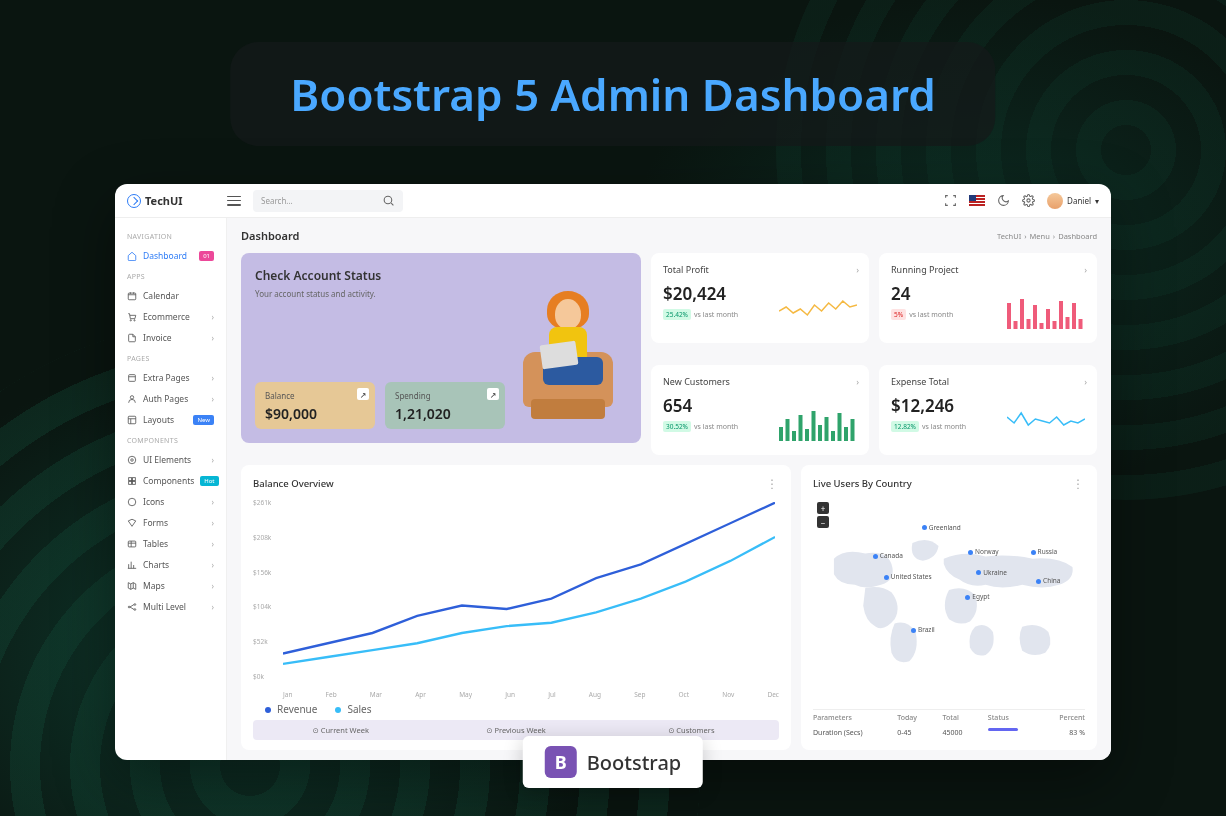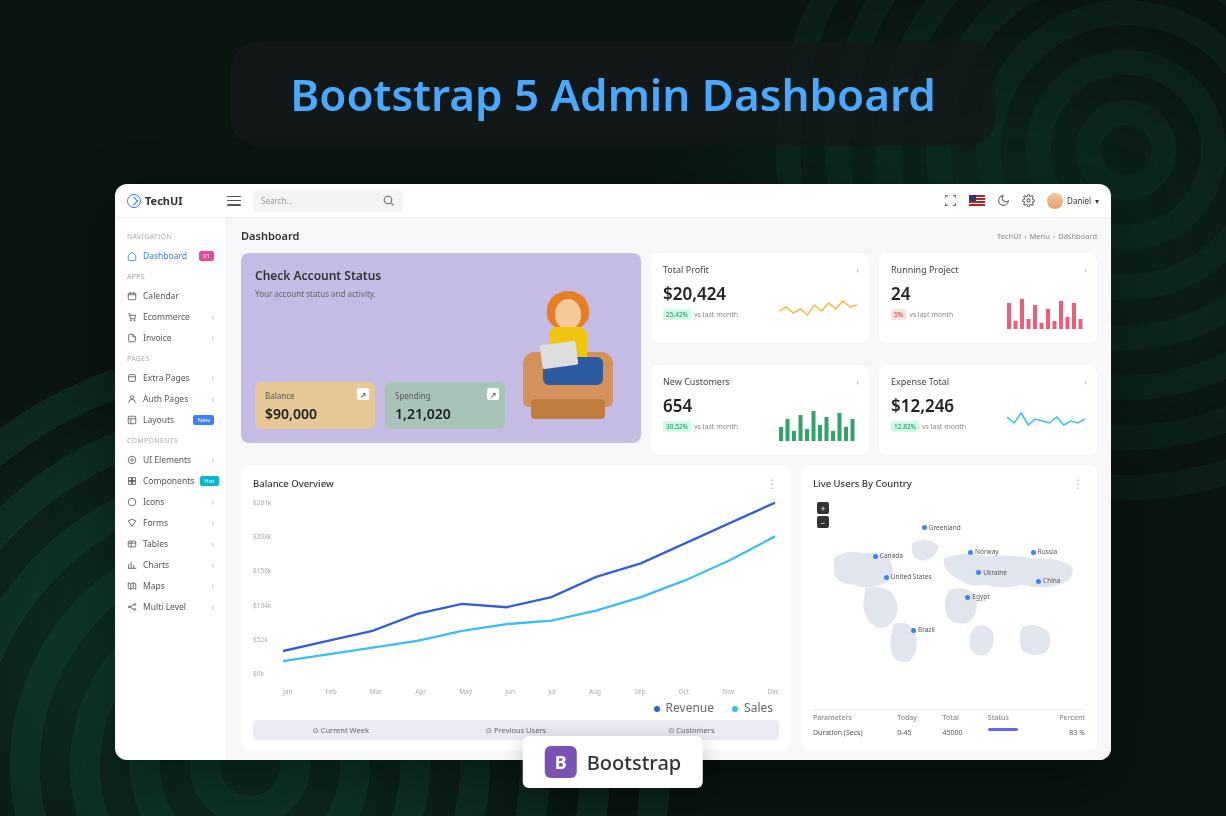--- a/index.html
+++ b/index.html
@@ -67,21 +67,21 @@
 .spark{position:absolute;right:12px;bottom:14px;width:78px;height:40px}
 .row2{display:flex;gap:10px;flex:1;min-height:0}
 .panel{background:#fff;border-radius:8px;padding:10px 12px;display:flex;flex-direction:column}
 .panel.ov{flex:0 0 550px}.panel.map{flex:1}
 .panel .pt{font-size:9.5px;font-weight:500;display:flex;justify-content:space-between;align-items:center}
 .dots{color:#aaa;cursor:pointer;font-size:12px;letter-spacing:1px}
 .chart{flex:1;position:relative;margin-top:6px}
 .yax{position:absolute;left:0;top:0;bottom:18px;width:26px;display:flex;flex-direction:column;justify-content:space-between;font-size:6.5px;color:#aaa;}
 .xax{position:absolute;left:30px;right:0;bottom:0;display:flex;justify-content:space-between;font-size:6.5px;color:#aaa}
 .plot{position:absolute;left:30px;right:4px;top:4px;bottom:18px}
-.legend{text-align:right;font-size:12px;color:#666;padding-top:3px}
+.legend{text-align:left;font-size:10px;color:#666;padding-top:3px}
 .legend span{margin:0 6px}.dot{display:inline-block;width:6px;height:6px;border-radius:50%;margin-right:3px;vertical-align:middle}
 .tabs{display:flex;background:#ece9f5;border-radius:4px;margin-top:4px;font-size:7.5px}
 .tab{flex:1;text-align:center;padding:5px;color:#666;cursor:pointer}
 .worldmap{flex:1;position:relative;margin:6px 0}
 .cty{position:absolute;font-size:6.5px;color:#555;white-space:nowrap}
 .cdot{display:inline-block;width:5px;height:5px;border-radius:50%;background:#3b82f6;margin-right:2px;vertical-align:middle}
 .zoom{position:absolute;top:4px;left:4px;display:flex;flex-direction:column;gap:2px}
 .zoom div{width:12px;height:12px;background:#333;color:#fff;font-size:8px;display:flex;align-items:center;justify-content:center;border-radius:2px;cursor:pointer}
 .tbl{font-size:7px;border-top:1px solid #eee}
 .tbl .tr{display:flex;padding:3px 0}
@@ -392,21 +392,21 @@
                 <div>Aug</div>
                 <div>Sep</div>
                 <div>Oct</div>
                 <div>Nov</div>
                 <div>Dec</div>
               </div>
           </div>
           <div class="legend" id="ovleg"><span><span class="dot" style="background:#2e5fd9"></span>Revenue</span><span><span class="dot" style="background:#38bdf8"></span>Sales</span></div>
           <div class="tabs" id="ovtabs">
               <div class="tab">⊙ Current Week</div>
-              <div class="tab">⊙ Previous Users</div>
+              <div class="tab">⊙ Previous Week</div>
               <div class="tab">⊙ Customers</div>
             </div>
         </div>
 
         <div class="panel map">
           <div class="pt">
               <span>Live Users By Country</span>
               <span class="dots">⋮</span>
             </div>
           <div class="worldmap" id="worldmap">

